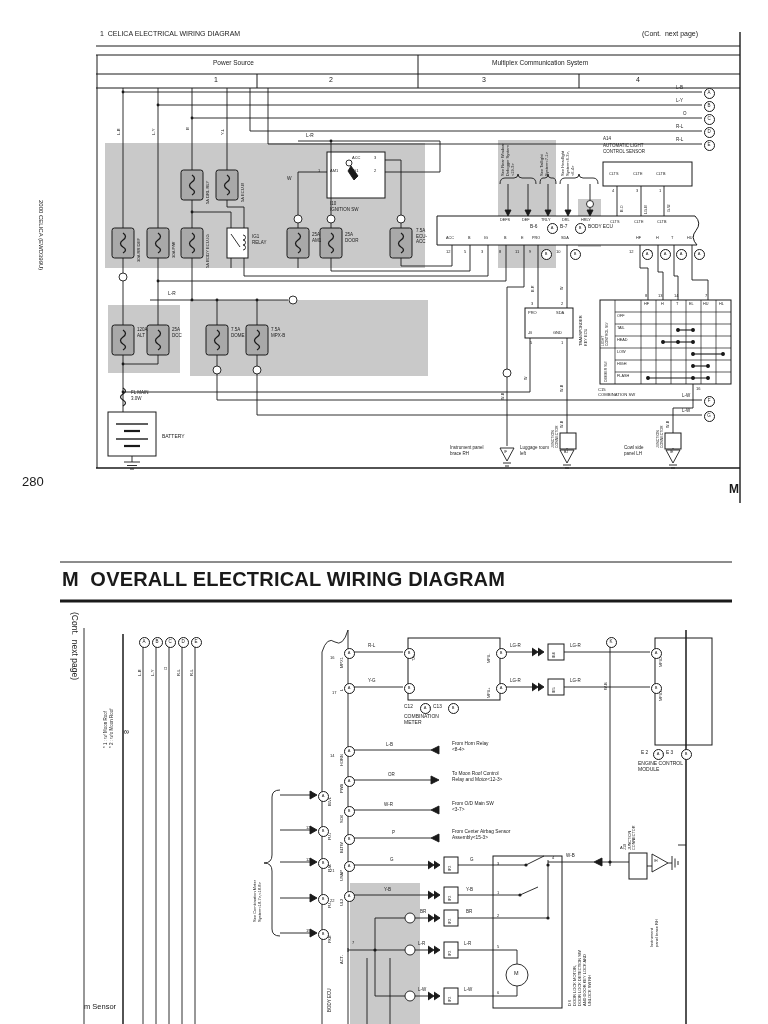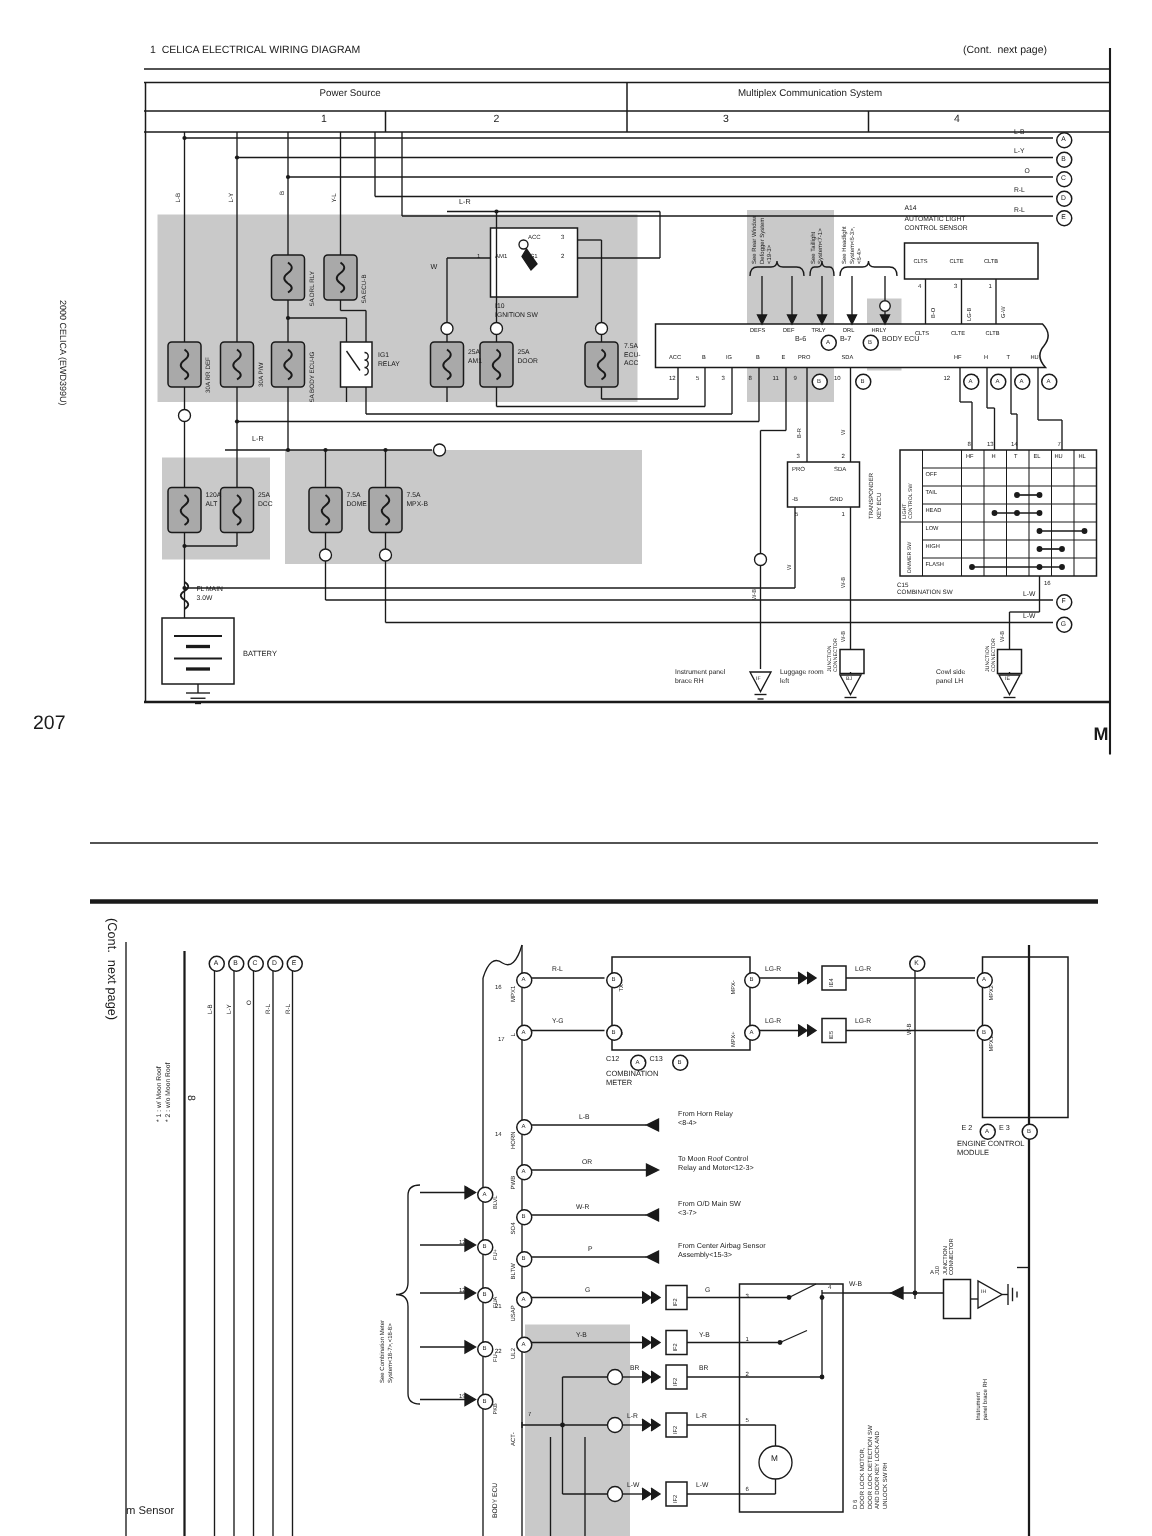--- a/index.html
+++ b/index.html
@@ -394,30 +394,31 @@
       <path d="M280,790 Q272,790 272,797 L272,855 Q272,863 264,863 Q272,863 272,871 L272,929 Q272,936 280,936"></path>
 
       <polygon points="652,854 652,872 668,863"></polygon>
 
       <line x1="348" y1="948" x2="348" y2="952"></line>
     </g>
   </svg>
 
   <div class="static-lbl" style="left:100px;top:30px;font-size:7px;">1  CELICA ELECTRICAL WIRING DIAGRAM</div>
   <div class="static-lbl" style="left:642px;top:30px;font-size:7px;">(Cont.  next page)</div>
+  <div class="static-lbl" id="title" style="left:62px;top:568px;">M  OVERALL ELECTRICAL WIRING DIAGRAM</div>
 
   <div id="top-layer" style="position:absolute;left:0;top:0;width:768px;height:1024px;">
       <div class="lbl" style="font-size: 6.5px; left: 213px; top: 59px;">Power Source</div>
       <div class="lbl" style="font-size: 6.5px; left: 492px; top: 59px;">Multiplex Communication System</div>
       <div class="lbl" style="font-size: 7px; left: 214px; top: 76px;">1</div>
       <div class="lbl" style="font-size: 7px; left: 329px; top: 76px;">2</div>
       <div class="lbl" style="font-size: 7px; left: 482px; top: 76px;">3</div>
       <div class="lbl" style="font-size: 7px; left: 636px; top: 76px;">4</div>
       <div class="lbl" style="font-size: 6px; left: 44px; top: 200px; transform-origin: 0px 0px; transform: rotate(90deg);">2000 CELICA (EWD399U)</div>
-      <div class="lbl" style="font-size: 13px; left: 22px; top: 474px;">207</div>
+      <div class="lbl" style="font-size: 13px; left: 22px; top: 474px;">280</div>
       <div class="lbl" style="font-size: 12px; font-weight: bold; left: 729px; top: 482px;">M</div>
       <div class="lbl" style="font-size: 4.5px; left: 676px; top: 85px;">L-B</div>
       <div class="lbl" style="font-size: 4.5px; left: 676px; top: 98px;">L-Y</div>
       <div class="lbl" style="font-size: 4.5px; left: 683px; top: 111px;">O</div>
       <div class="lbl" style="font-size: 4.5px; left: 676px; top: 124px;">R-L</div>
       <div class="lbl" style="font-size: 4.5px; left: 676px; top: 137px;">R-L</div>
       <div class="lbl circ" style="font-size: 4.5px; left: 703.5px; top: 87.5px;">A</div>
       <div class="lbl circ" style="font-size: 4.5px; left: 703.5px; top: 100.5px;">B</div>
       <div class="lbl circ" style="font-size: 4.5px; left: 703.5px; top: 113.5px;">C</div>
       <div class="lbl circ" style="font-size: 4.5px; left: 703.5px; top: 126.5px;">D</div>

